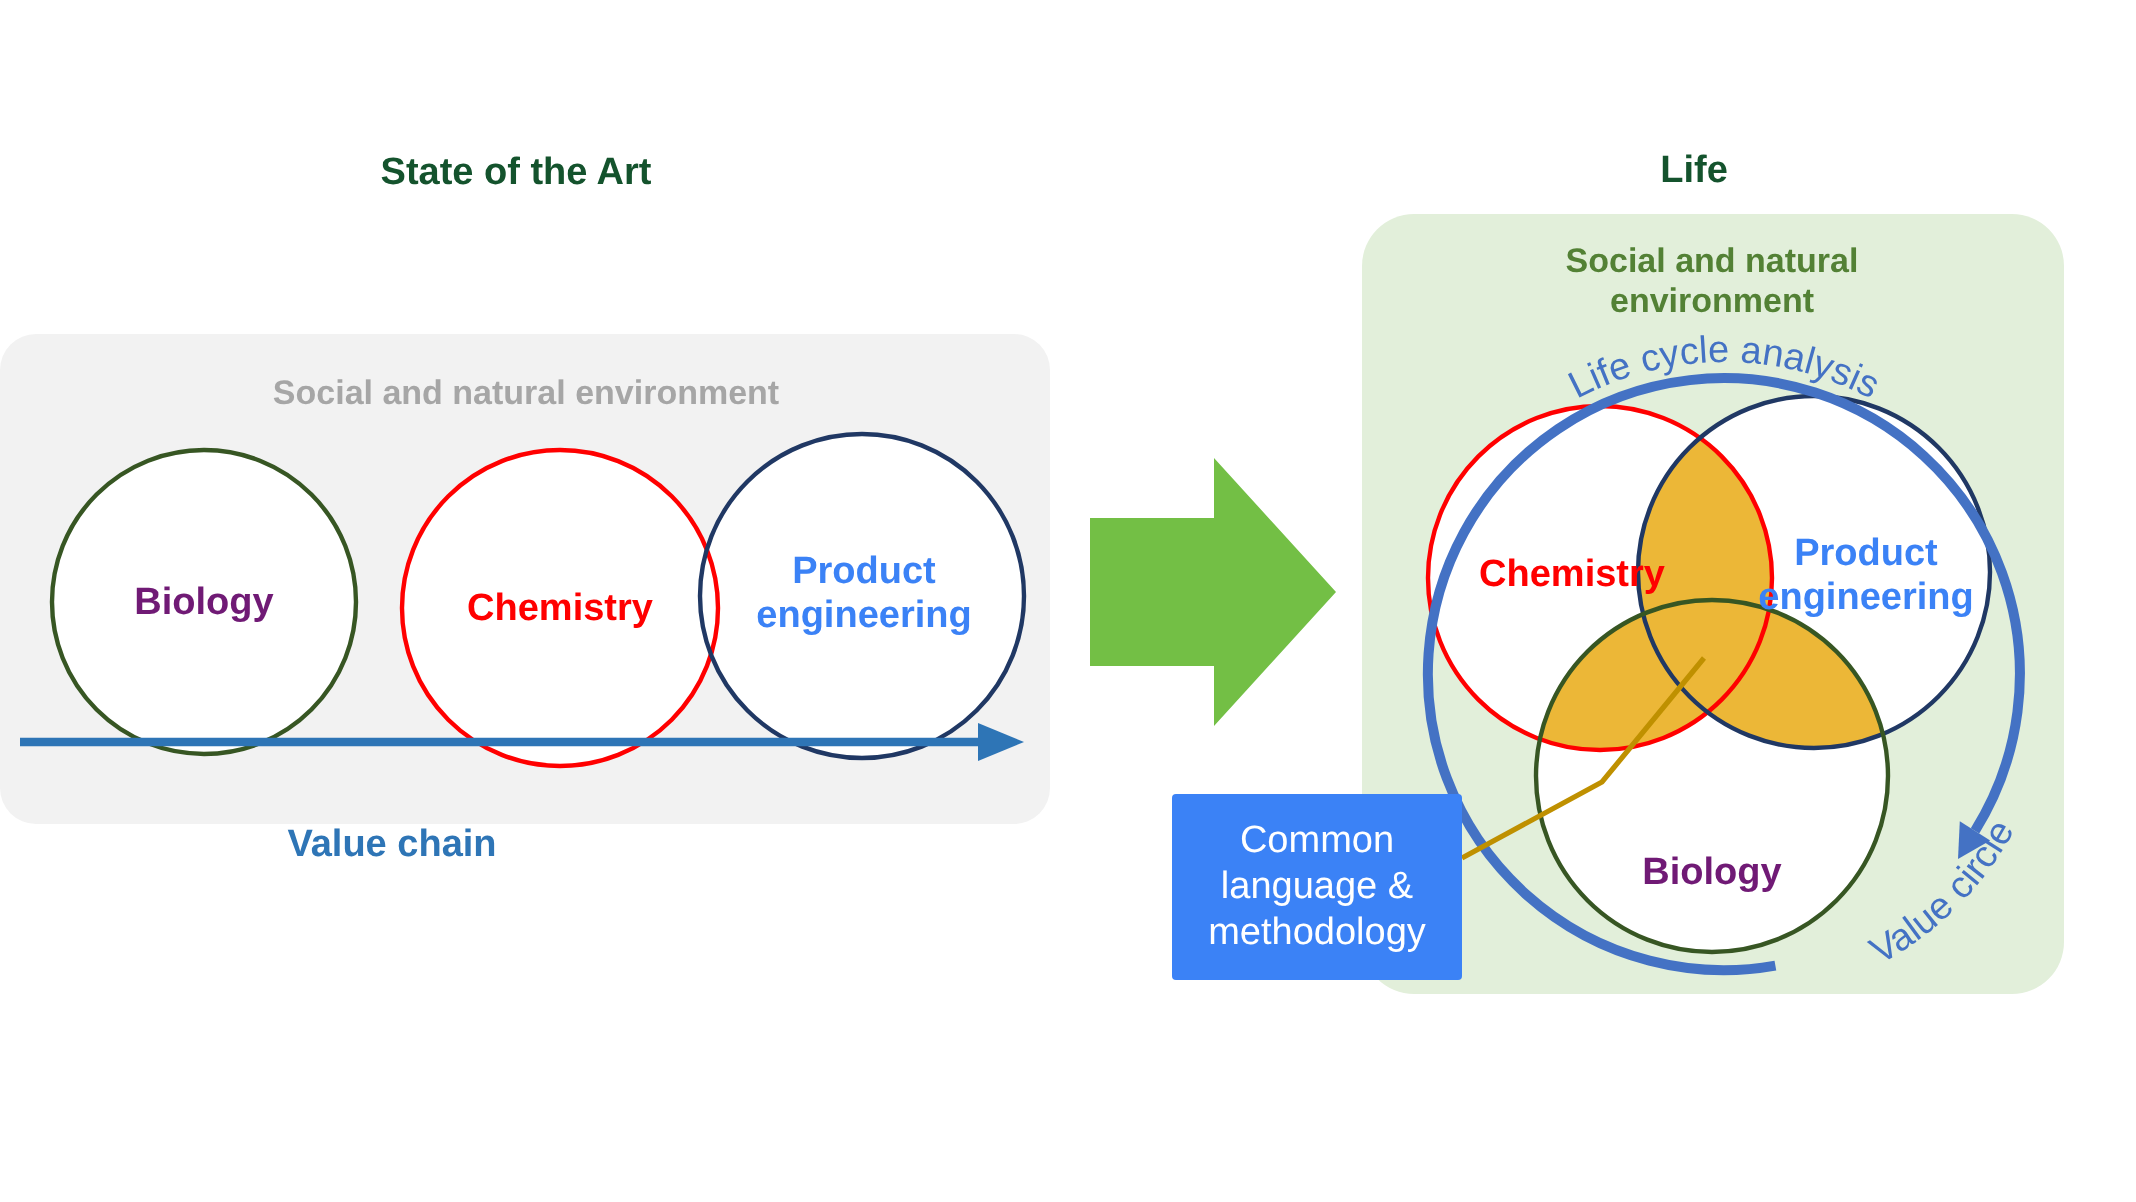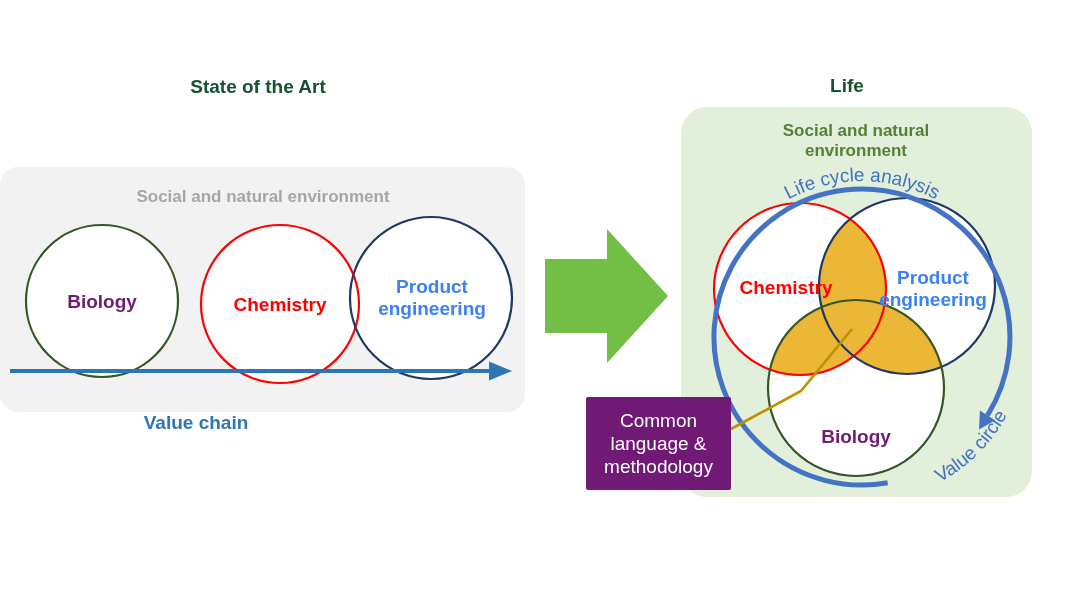--- a/index.html
+++ b/index.html
@@ -59,21 +59,21 @@
   .env-green { font-size: 17px; color: #538135; }
   .c-green { color: #701a75; text-align: right; }
   .c-red { color: #ff0000; }
   .c-navy { color: #3b82f6; }
   .c-blue { color: #2e75b6; }
   .common-box {
     position: absolute;
     z-index: 3;
     left: 586px; top: 397px;
     width: 145px; height: 93px;
-    background: #701a75;
+    background: #3b82f6;
     border-radius: 2px;
     display: flex;
     align-items: center;
     justify-content: center;
   }
   .common-box .box-text {
     color: #ffffff;
     font-size: 19px;
     line-height: 1.22;
     text-align: center;

